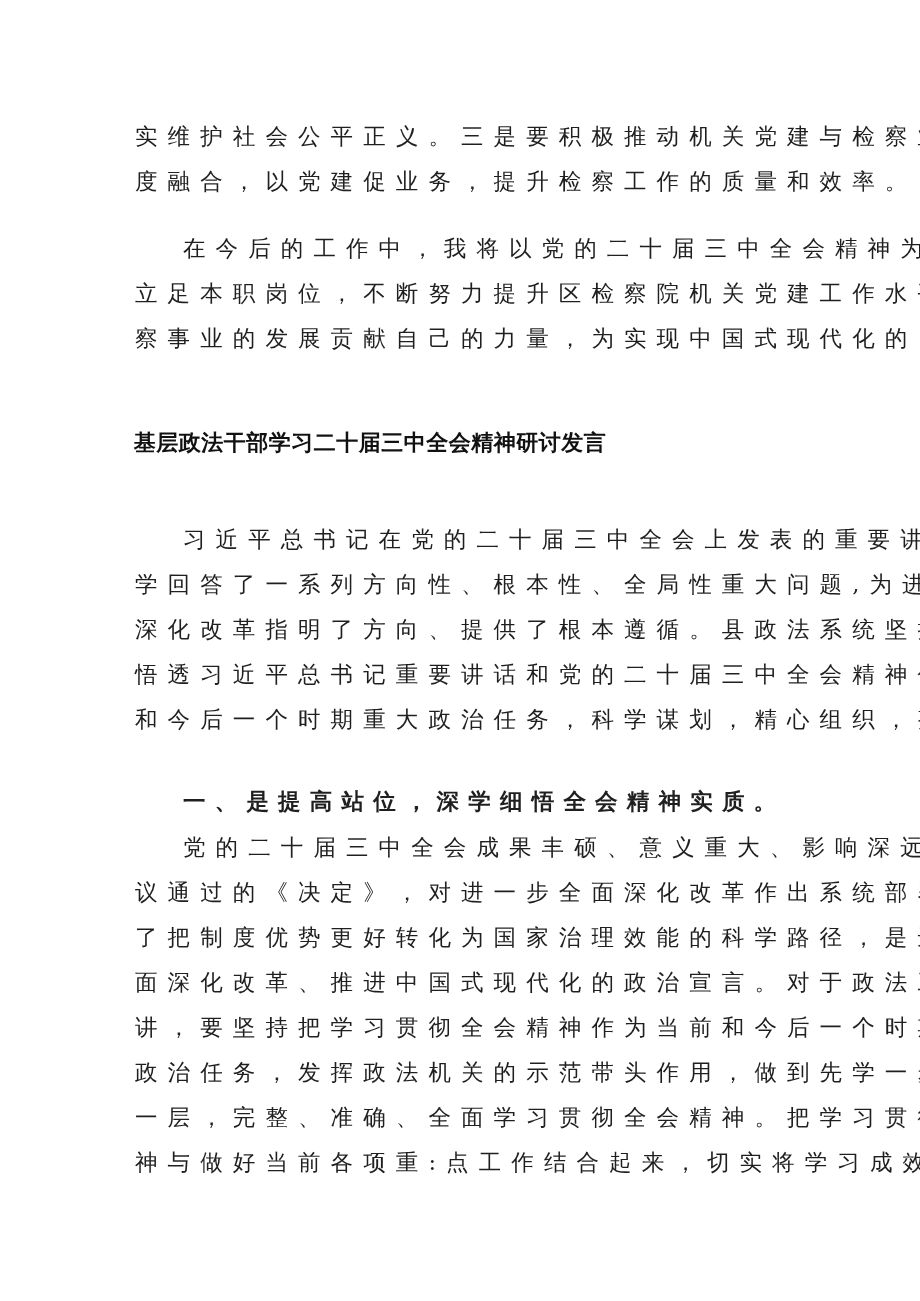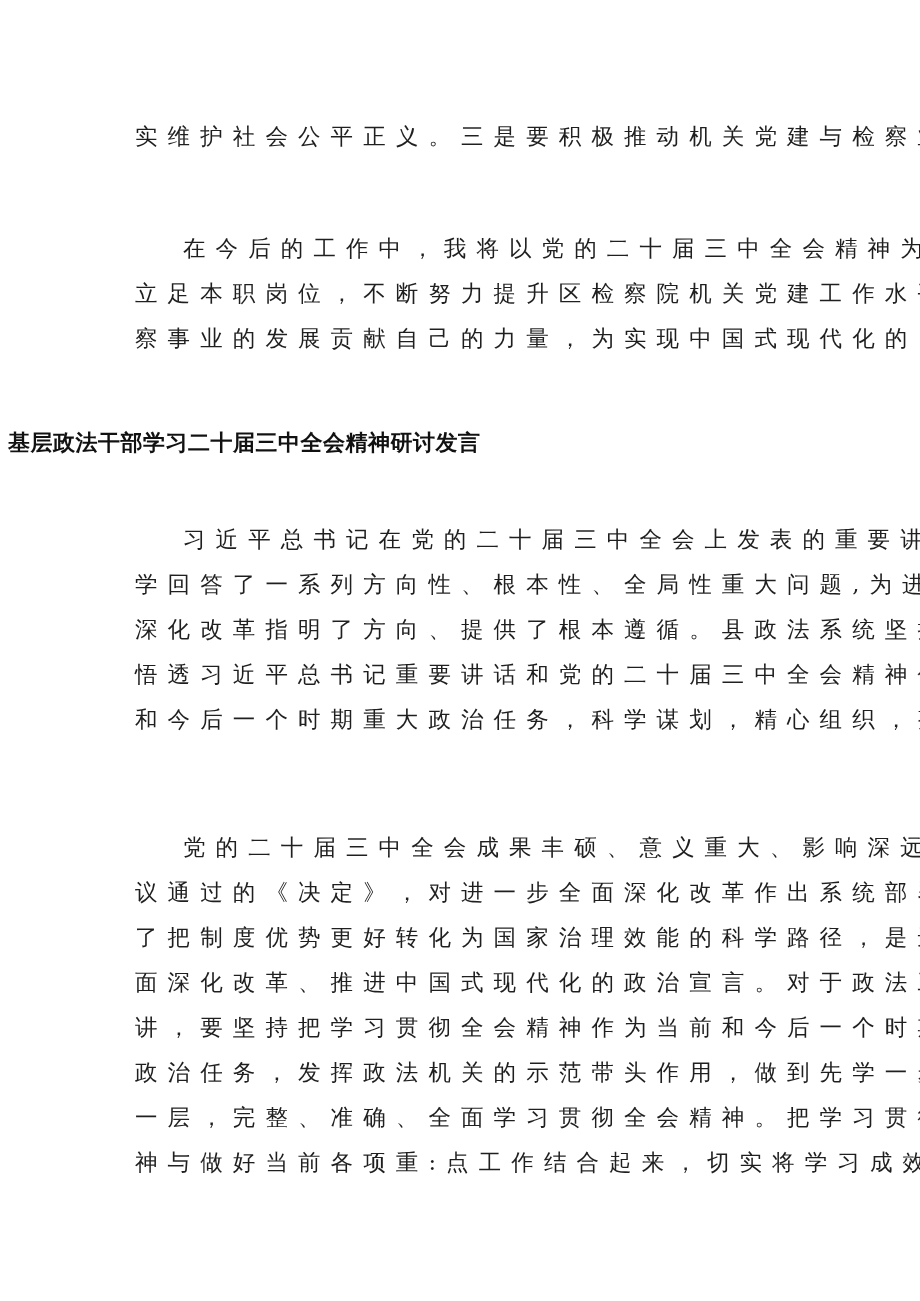--- a/index.html
+++ b/index.html
@@ -29,50 +29,52 @@
       line-height: 30px;
       height: 30px;
       white-space: nowrap;
       letter-spacing: 10.1px;
       color: #1f1f1f;
     }
     .line.indent { left: 183px; width: 612px; }
     .line.bold { font-weight: bold; font-family: "DejaVu Sans", "Liberation Sans", sans-serif; letter-spacing: 9.2px; }
     .title {
       position: absolute;
-      left: 8px;
+      left: 2px;
       width: 736px;
-      text-align: left;
+      text-align: center;
       font-size: 22px;
       line-height: 30px;
       font-weight: bold;
       font-family: "DejaVu Sans", "Liberation Sans", sans-serif;
       color: #111;
       letter-spacing: 0.5px;
     }
   </style>
 </head>
 <body>
 
 <div class="page">
 
   <div class="line" style="top:121px">实维护社会公平正义。三是要积极推动机关党建与检察业务的深</div>
+  <div class="line" style="top:166px">度融合，以党建促业务，提升检察工作的质量和效率。</div>
 
   <div class="line indent" style="top:233px">在今后的工作中，我将以党的二十届三中全会精神为指引，</div>
   <div class="line" style="top:278px">立足本职岗位，不断努力提升区检察院机关党建工作水平，为检</div>
   <div class="line" style="top:323px">察事业的发展贡献自己的力量，为实现中国式现代化的目标努力</div>
 
   <div class="title" style="top:428px">基层政法干部学习二十届三中全会精神研讨发言</div>
 
   <div class="line indent" style="top:524px">习近平总书记在党的二十届三中全会上发表的重要讲话，科</div>
   <div class="line" style="top:569px">学回答了一系列方向性、根本性、全局性重大问题,为进•步全面</div>
   <div class="line" style="top:614px">深化改革指明了方向、提供了根本遵循。县政法系统坚持把学深</div>
   <div class="line" style="top:659px">悟透习近平总书记重要讲话和党的二十届三中全会精神作为当前</div>
   <div class="line" style="top:704px">和今后一个时期重大政治任务，科学谋划，精心组织，整体推进，</div>
 
+  <div class="line indent bold" style="top:786px">一、是提高站位，深学细悟全会精神实质。</div>
 
   <div class="line indent" style="top:832px">党的二十届三中全会成果丰硕、意义重大、影响深远,全会审</div>
   <div class="line" style="top:877px">议通过的《决定》，对进一步全面深化改革作出系统部署，指明</div>
   <div class="line" style="top:922px">了把制度优势更好转化为国家治理效能的科学路径，是进一步全</div>
   <div class="line" style="top:967px">面深化改革、推进中国式现代化的政治宣言。对于政法工作者来</div>
   <div class="line" style="top:1012px">讲，要坚持把学习贯彻全会精神作为当前和今后一个时期的重要</div>
   <div class="line" style="top:1057px">政治任务，发挥政法机关的示范带头作用，做到先学一步，学深</div>
   <div class="line" style="top:1102px">一层，完整、准确、全面学习贯彻全会精神。把学习贯彻全会精</div>
   <div class="line" style="top:1147px">神与做好当前各项重:点工作结合起来，切实将学习成效转化为推</div>
 

